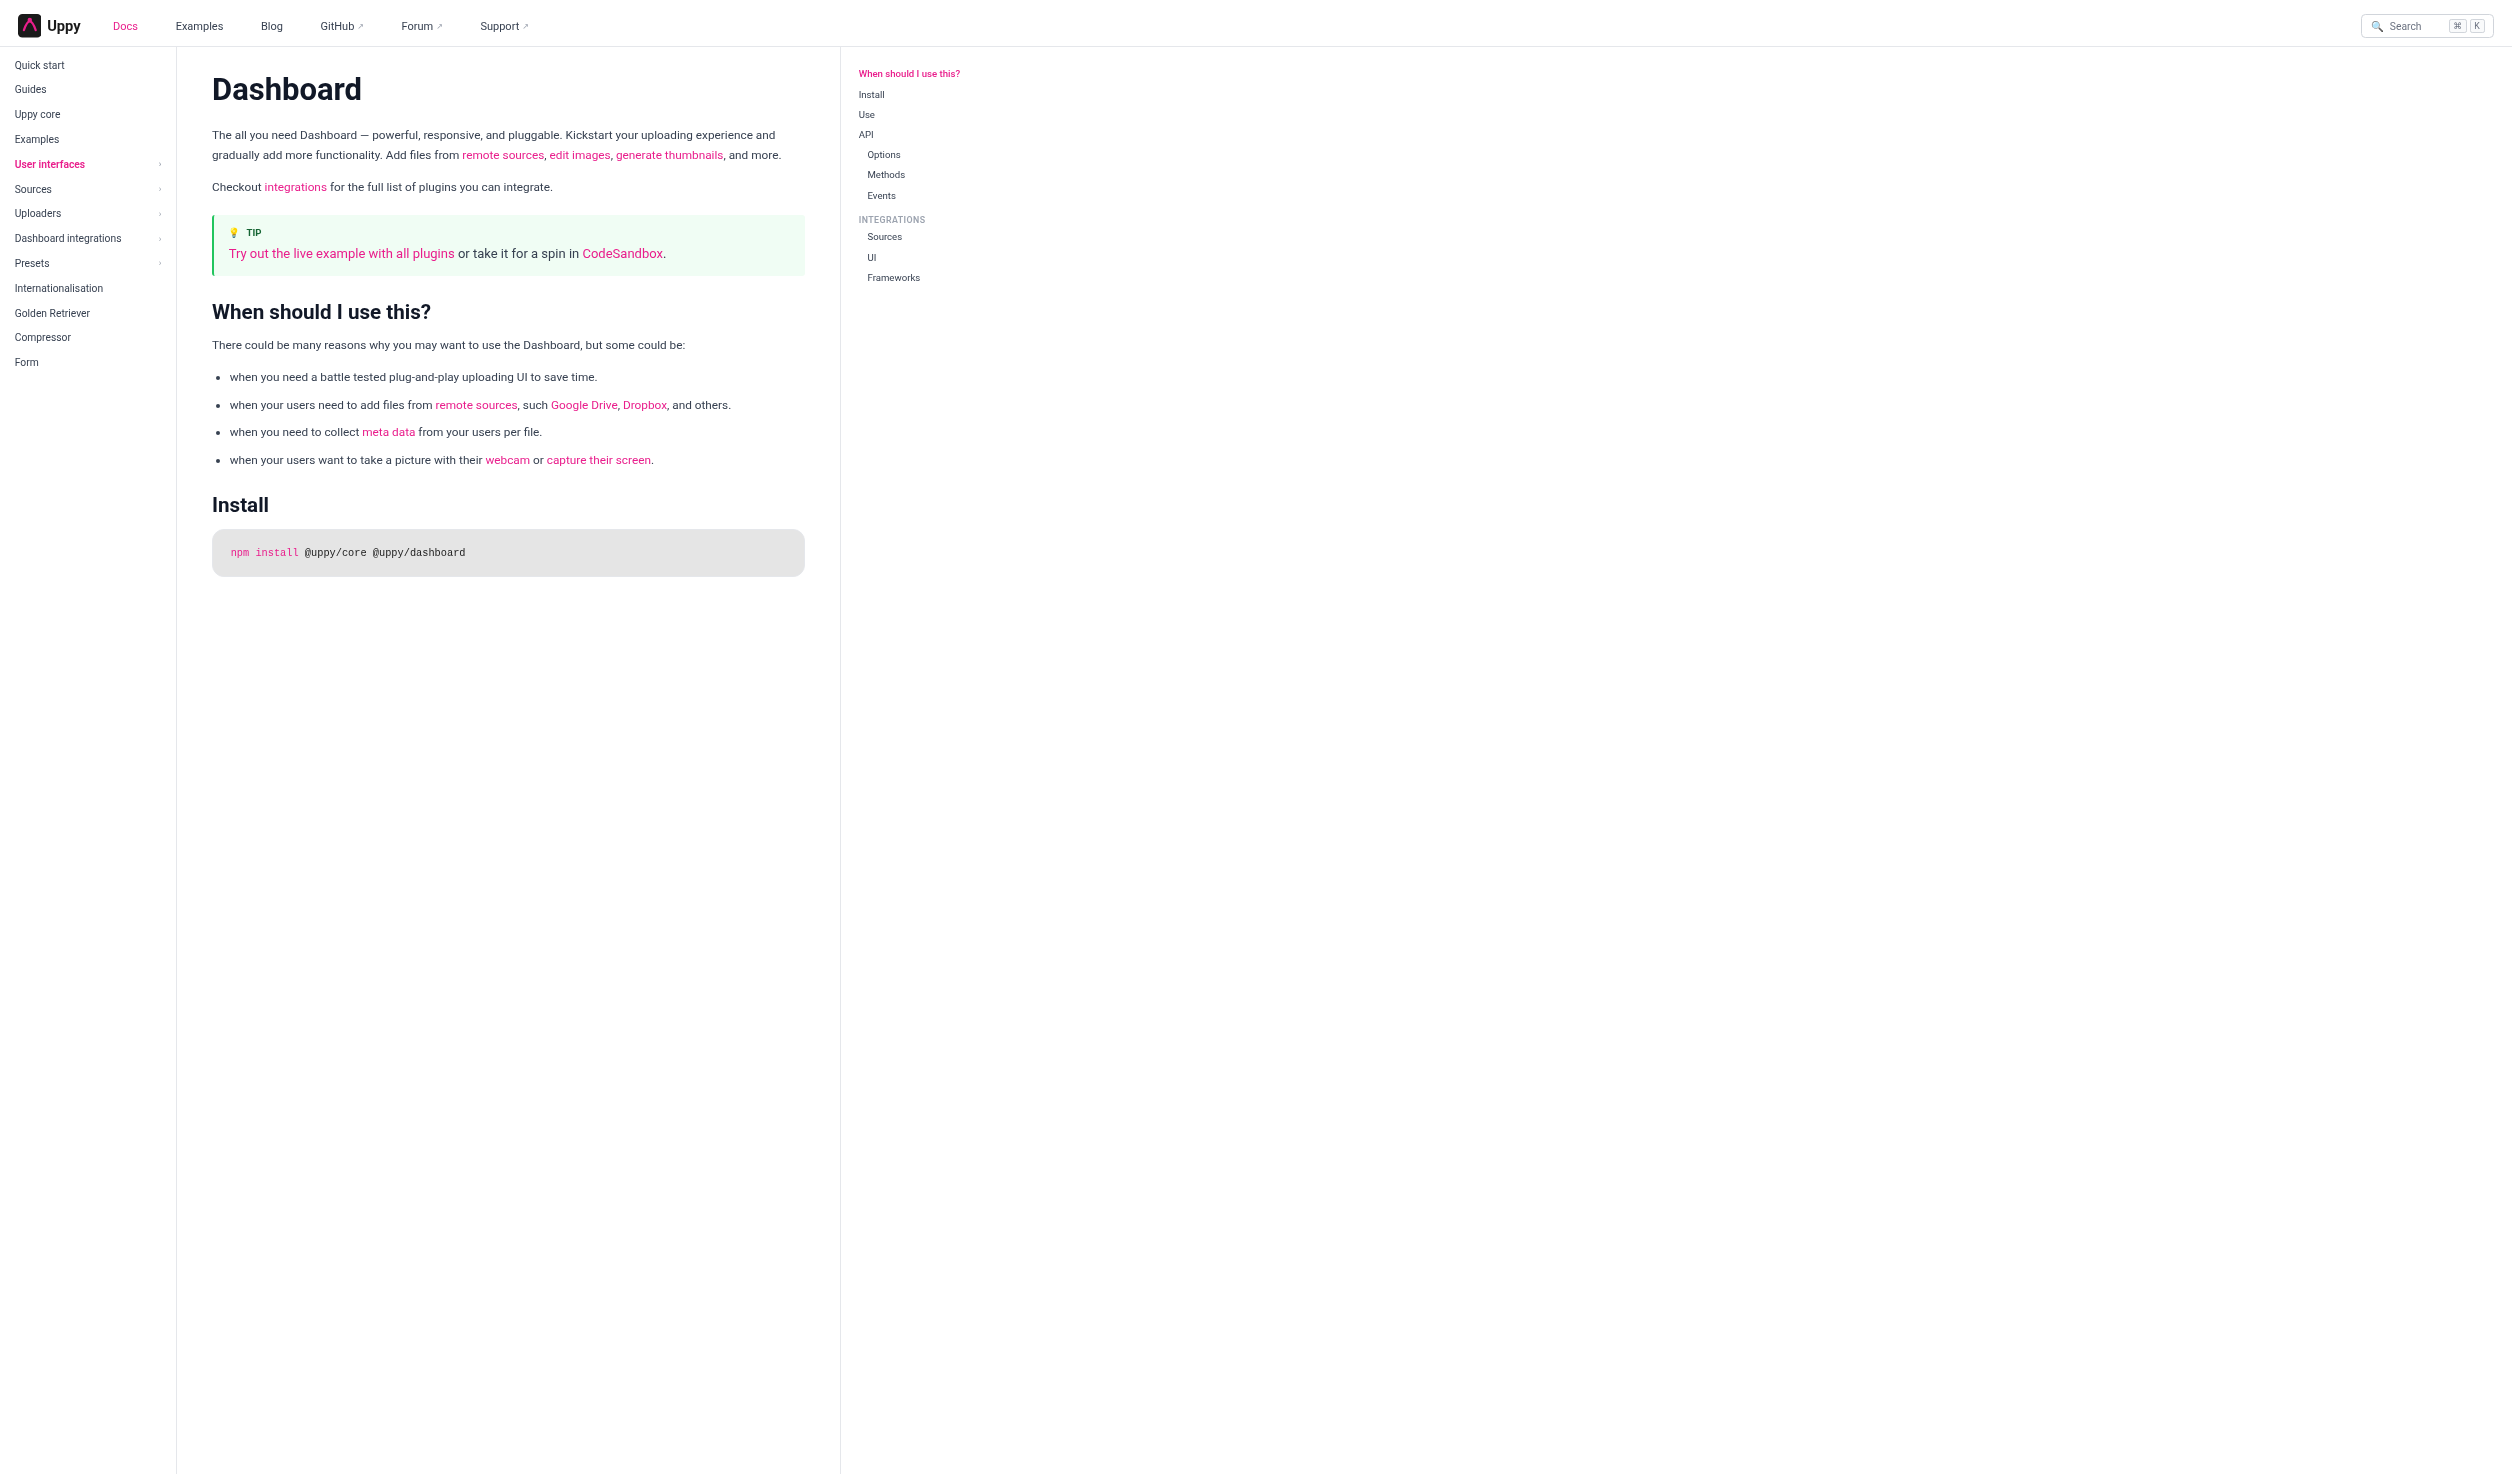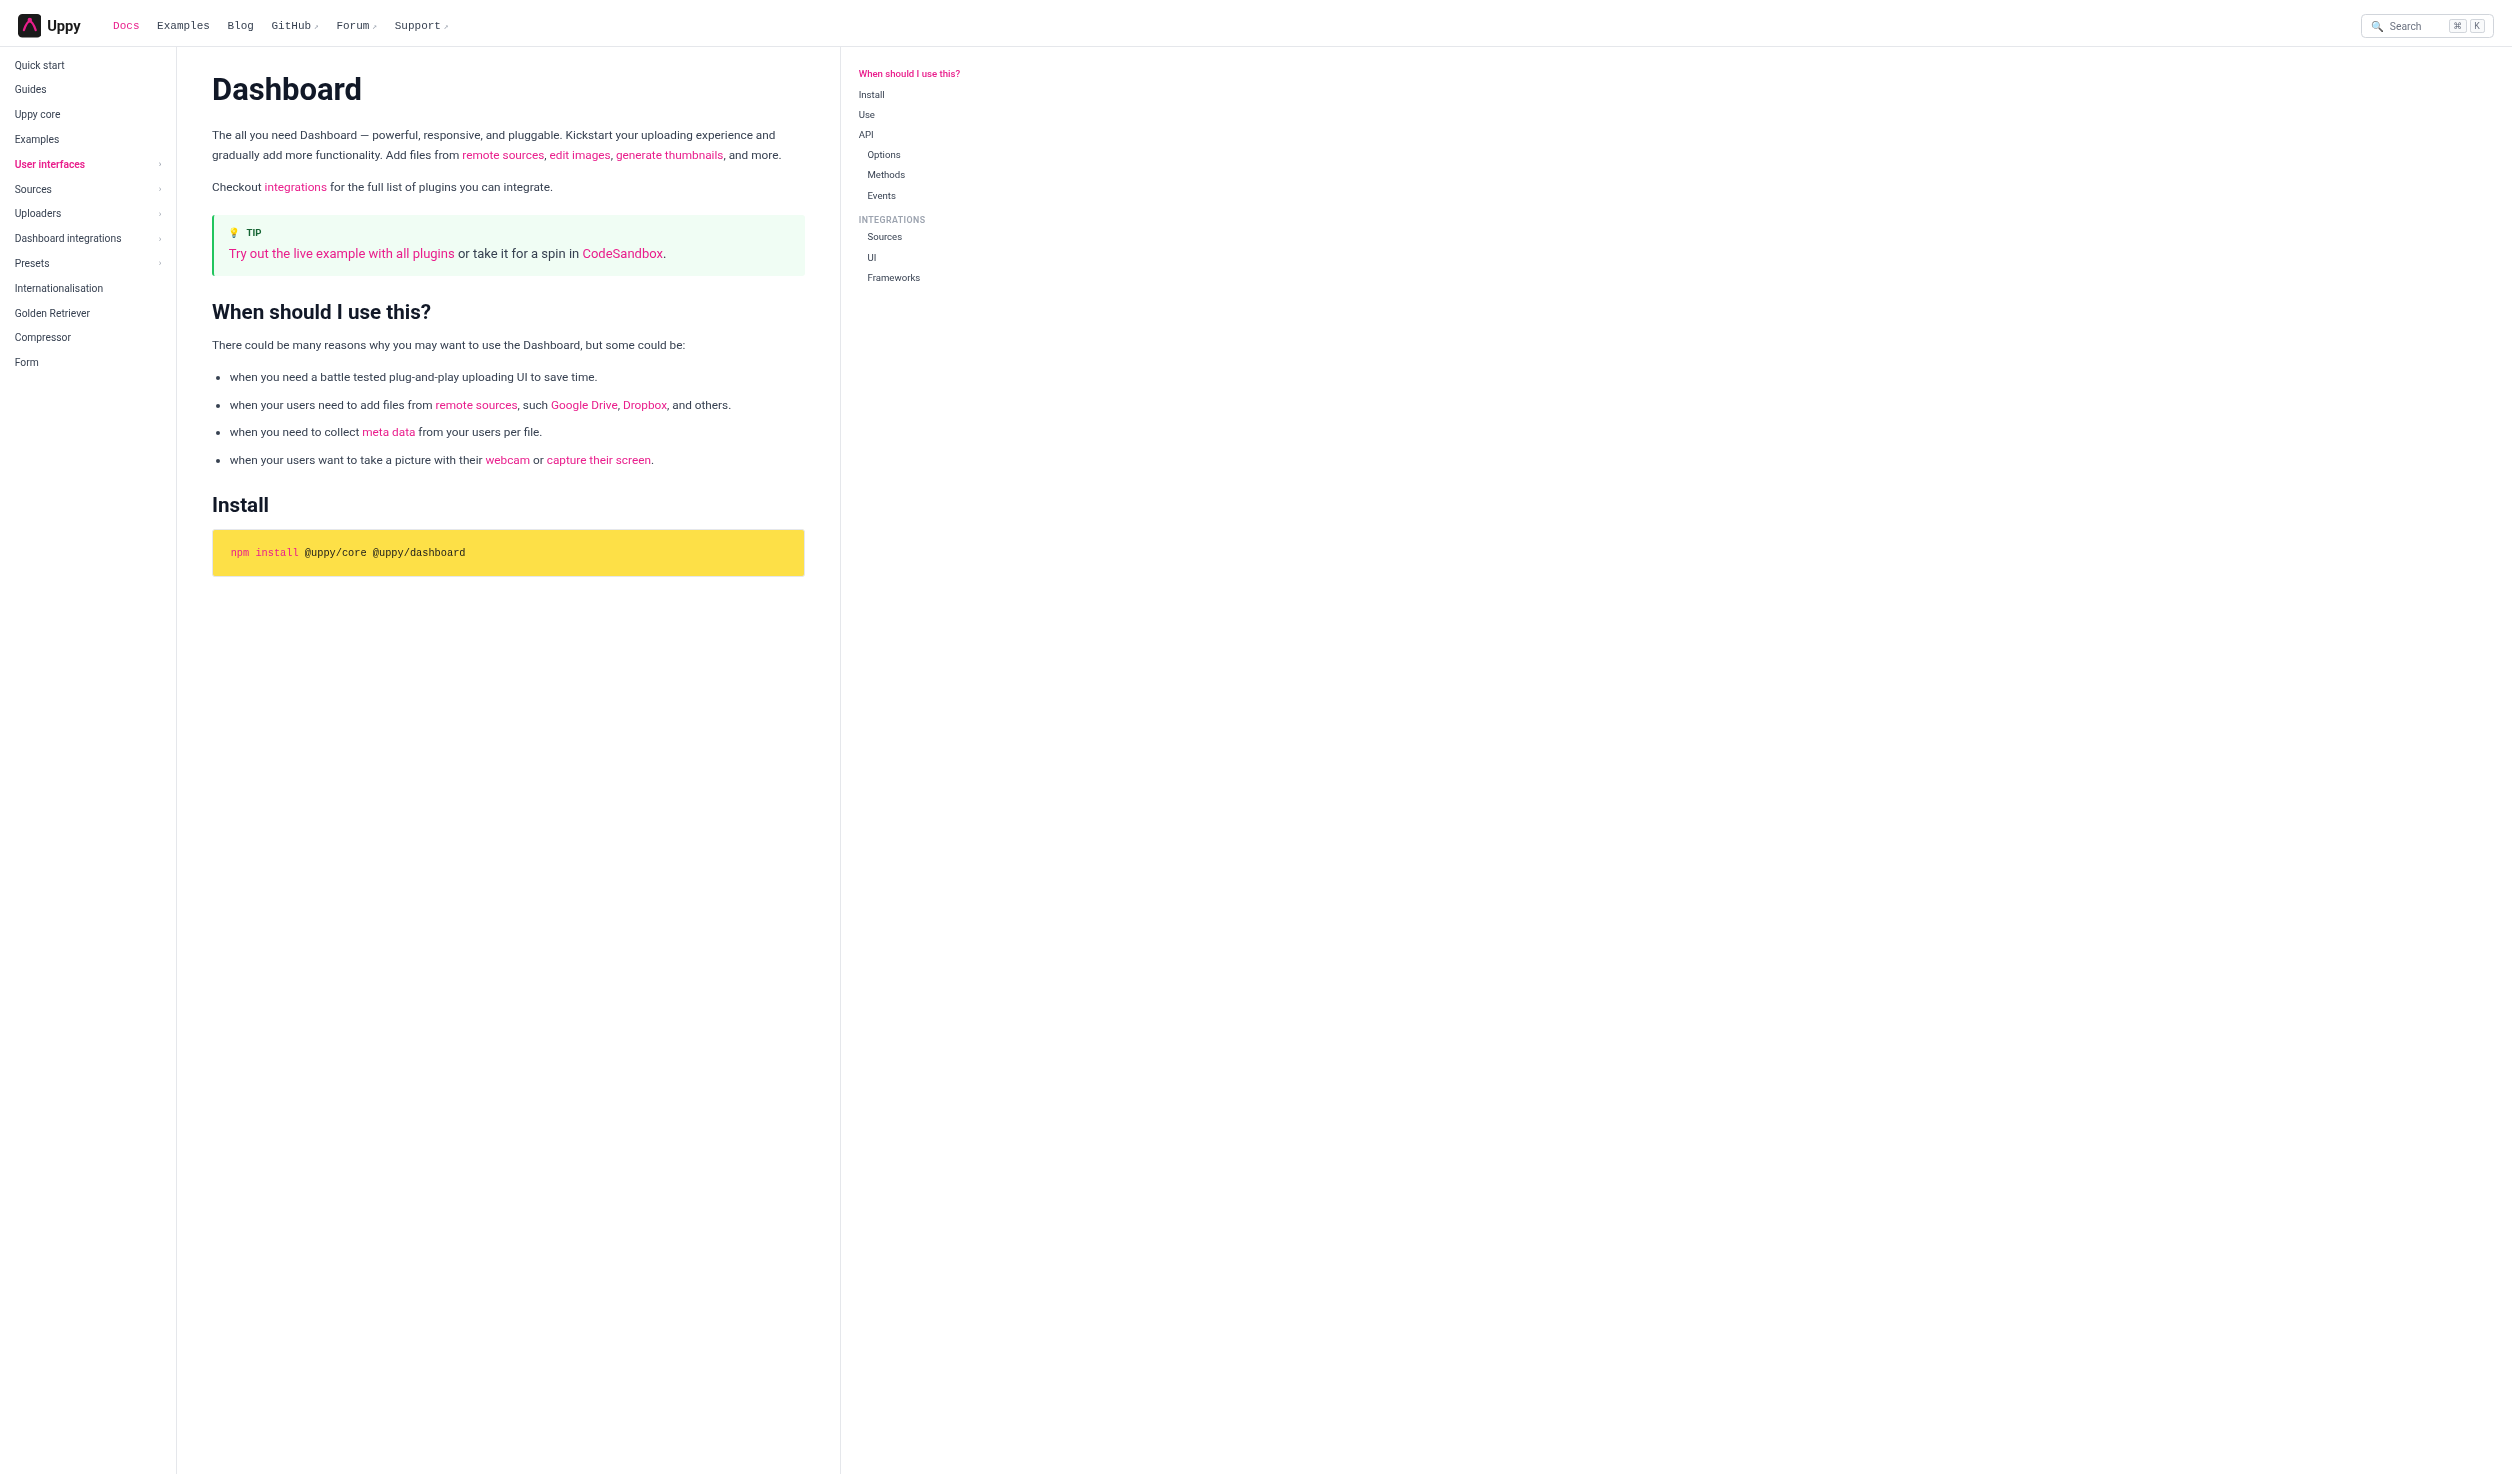--- a/index.html
+++ b/index.html
@@ -29,23 +29,22 @@
       height: 23.6px;
     }
     .logo-text {
       font-size: 14.7px;
       font-weight: 700;
       color: #1a1a1a;
     }
     .header-nav {
       display: flex;
       align-items: flex-end;
-      gap: 0;
+      gap: 20px;
       flex: 1;
-      font-family: Liberation Mono, monospace;
     }
     .nav-link {
       padding: 4.4px 8.8px;
       font-size: 11px;
       color: #374151;
       text-decoration: none;
       border-radius: 2.9px;
       display: flex;
       align-items: center;
       gap: 2.9px;
@@ -177,23 +176,23 @@
       border-bottom: 1.5px solid transparent;
       margin-bottom: -1.5px;
     }
     .tab.active {
       color: #e91e8c;
       border-bottom-color: #e91e8c;
       font-weight: 500;
     }
 
     .code-block {
-      background: #fde047;
+      background: #e5e5e5;
       border: 0.7px solid #e5e7eb;
-      border-radius: 3px;
+      border-radius: 12px;
       padding: 14.7px 17.7px;
       font-family: 'Courier New', Courier, monospace;
       font-size: 10.3px;
       line-height: 1.6;
     }
     .code-keyword { color: #e91e8c; }
     .code-package { color: #1a1a1a; }
 
     
     .toc {

